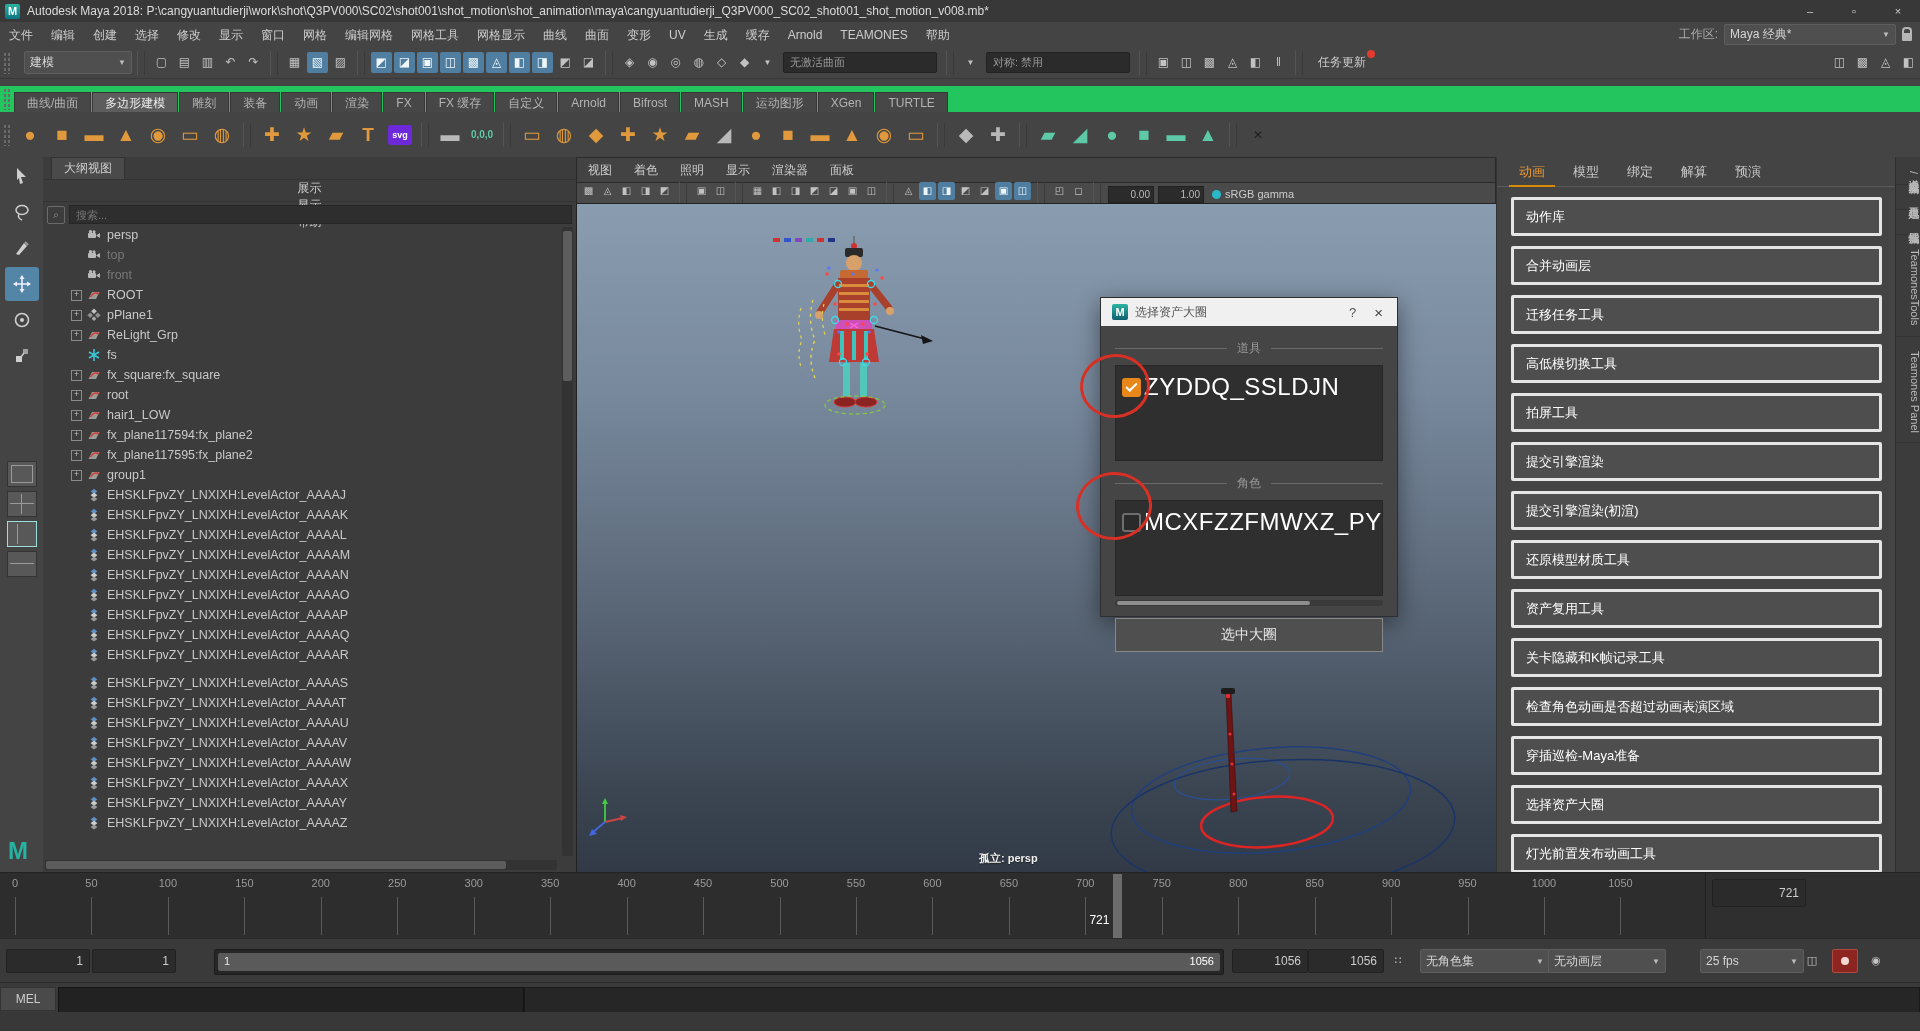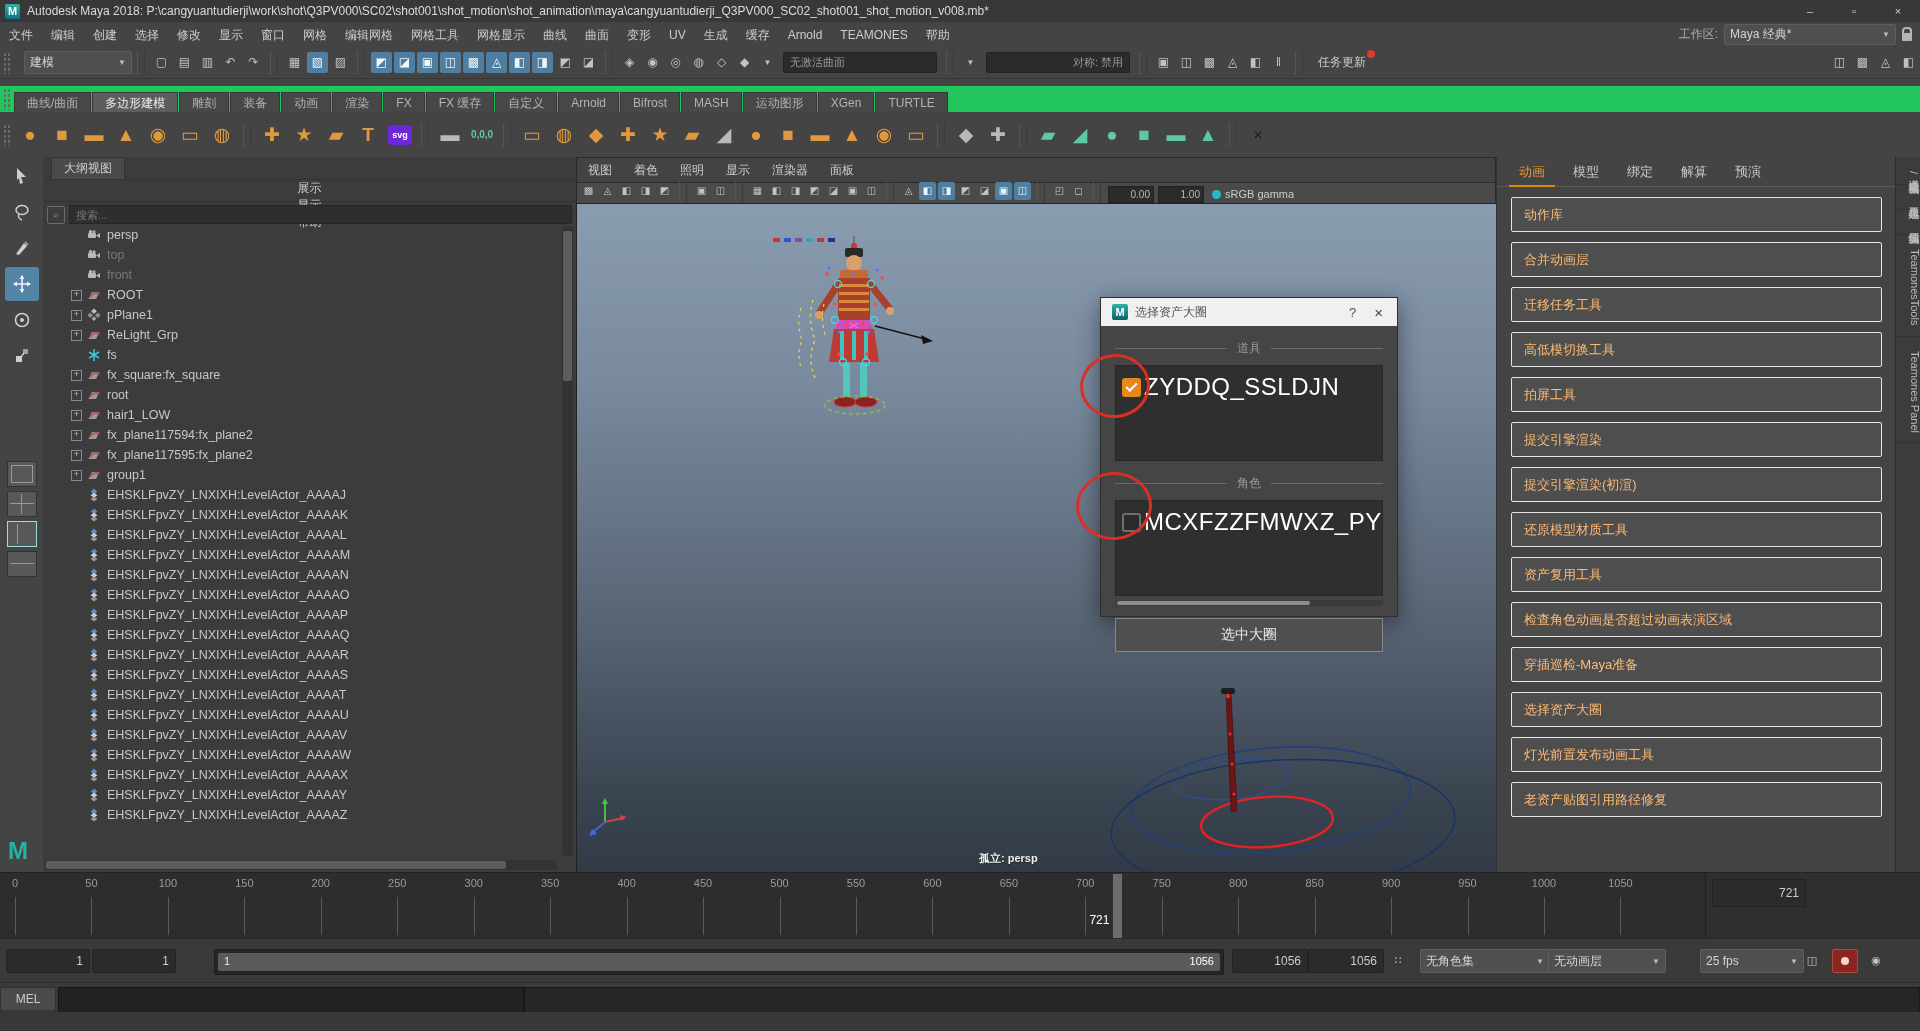--- a/index.html
+++ b/index.html
@@ -28,21 +28,21 @@
   
   #statusline{left:0;top:47px;width:1920px;height:31px;background:#444;display:flex;align-items:center;border-bottom:1px solid #383838;}
   .grip{width:8px;height:22px;margin:0 3px;background-image:radial-gradient(#6a6a6a 1px,transparent 1.2px);
         background-size:4px 5px;}
   #mode-drop{width:96px;height:21px;margin-left:10px;gap:17px;}
   .tb-ic{width:21px;height:21px;line-height:21px;text-align:center;color:#c2c2c2;font-size:12px;border-radius:2px;margin:0 1px;}
   .tb-ic.active{background:#4f7ea0;color:#eef6fa;}
   .tb-sep{width:6px;height:24px;border-left:1px solid #555;border-right:1px solid #3a3a3a;margin:0 5px;}
   .sl-input{height:19px;background:#2b2b2b;border:1px solid #222;color:#999;font-size:11px;padding:0 6px;border-radius:2px;}
   #f-surface{width:140px;margin:0 4px;}
-  #f-symmetry{width:130px;margin:2px 4px;text-align:right;}
+  #f-symmetry{width:130px;margin:2px 4px;}
   #task-update{font-size:12px;color:#ccc;position:relative;margin:0 10px;}
   #task-badge{position:absolute;right:-9px;top:-4px;width:8px;height:8px;border-radius:50%;background:#e23a2e;}
   
   #shelf-tabs{left:0;top:86px;width:1920px;height:26px;background:#22c55e;display:flex;align-items:flex-end;}
   .shelf-tab{padding:3px 12px 4px;font-size:12px;color:#b3b3b3;background:#474747;border:1px solid #363636;border-bottom:none;margin-right:1px;}
   .shelf-tab.active{background:#5d5d5d;color:#eee;}
   #shelf-icons{left:0;top:112px;width:1920px;height:45px;background:#444;display:flex;align-items:center;border-bottom:1px solid #333;}
   .shelf-ic{min-width:30px;height:32px;display:flex;align-items:center;justify-content:center;font-size:19px;margin:0 1px;}
   .c-o{color:#e0993c;} .c-g{color:#b9b9b9;} .c-t{color:#5ec9a7;} .c-k{color:#1d1d1d;}
   .shelf-ic.txt{font-size:12px;font-weight:bold;}
@@ -115,21 +115,21 @@
   .red-circle{position:absolute;border:3px solid #d83025;border-radius:50%;z-index:60;}
   #rc1{left:1080px;top:354px;width:64px;height:58px;transform:rotate(-6deg);}
   #rc2{left:1076px;top:472px;width:70px;height:62px;transform:rotate(-4deg);}
   
   #rightpanel{left:1496px;top:157px;width:399px;height:715px;background:#444;border-left:1px solid #333;}
   #rp-tabs{height:29px;display:flex;align-items:center;border-bottom:1px solid #5a5a5a;padding-left:8px;}
   .rp-tab{font-size:13px;color:#c9c9c9;padding:5px 14px;position:relative;}
   .rp-tab.active{color:#e8972f;}
   .rp-tab.active::after{content:"";position:absolute;left:4px;right:4px;bottom:-1px;border-bottom:2px solid #d78b07;}
   #rp-btns{display:flex;flex-direction:column;gap:10px;padding:10px 14px 0;}
-  .rp-btn{height:33px;background:#4e4e4e;border:1px solid #e5e5e5;border-radius:2px;color:#fdba74;font-size:13px;
+  .rp-btn{height:33px;background:#4e4e4e;border:3px solid #e5e5e5;border-radius:2px;color:#ffffff;font-size:13px;
           display:flex;align-items:center;padding:0 12px;white-space:nowrap;overflow:hidden;}
   
   #sidestrip{left:1895px;top:157px;width:25px;height:715px;background:#3c3c3c;border-left:1px solid #2e2e2e;}
   .side-tab{writing-mode:vertical-rl;font-size:11px;color:#b9b9b9;padding:10px 0;margin:4px auto;display:block;text-align:center;
             border-bottom:1px solid #333;width:25px;}
   
   #timeline{left:0;top:872px;width:1920px;height:66px;background:#2f2f2f;border-top:1px solid #222;}
   #ruler{position:absolute;left:0;top:0;width:1705px;height:66px;background:#2d2d2d;border-right:1px solid #1f1f1f;}
   .tick-lbl{position:absolute;top:4px;font-size:11px;color:#9a9a9a;transform:translateX(-50%);}
   .tick-line{position:absolute;top:24px;bottom:4px;width:1px;background:#5a5a5a;}
@@ -600,21 +600,21 @@
       <div class="ol-row" style="padding-left: 44px;">
         <span class="ol-ic">
           <svg viewBox="0 0 14 14">
             <path d="M7 0.8 10.4 3.4 7 6 3.6 3.4z" fill="#5d8fc4"></path>
             <path d="M7 4.6 10.4 7.2 7 9.8 3.6 7.2z" fill="#cccccc"></path>
             <path d="M7 8.4 10.4 11 7 13.6 3.6 11z" fill="#9a9a9a"></path>
           </svg>
         </span>
         <span class="ol-label">EHSKLFpvZY_LNXIXH:LevelActor_AAAAR</span>
       </div>
-      <div class="ol-row" style="padding-left: 44px;">
+      <div class="ol-row" style="padding-left: 44px; margin-top: 8px;">
         <span class="ol-ic">
           <svg viewBox="0 0 14 14">
             <path d="M7 0.8 10.4 3.4 7 6 3.6 3.4z" fill="#5d8fc4"></path>
             <path d="M7 4.6 10.4 7.2 7 9.8 3.6 7.2z" fill="#cccccc"></path>
             <path d="M7 8.4 10.4 11 7 13.6 3.6 11z" fill="#9a9a9a"></path>
           </svg>
         </span>
         <span class="ol-label">EHSKLFpvZY_LNXIXH:LevelActor_AAAAS</span>
       </div>
       <div class="ol-row" style="padding-left: 44px;">
@@ -849,20 +849,21 @@
   <div id="rp-btns">
       <div class="rp-btn">动作库</div>
       <div class="rp-btn">合并动画层</div>
       <div class="rp-btn">迁移任务工具</div>
       <div class="rp-btn">高低模切换工具</div>
       <div class="rp-btn">拍屏工具</div>
       <div class="rp-btn">提交引擎渲染</div>
       <div class="rp-btn">提交引擎渲染(初渲)</div>
       <div class="rp-btn">还原模型材质工具</div>
       <div class="rp-btn">资产复用工具</div>
+      <div class="rp-btn">关卡隐藏和K帧记录工具</div>
       <div class="rp-btn">检查角色动画是否超过动画表演区域</div>
       <div class="rp-btn">穿插巡检-Maya准备</div>
       <div class="rp-btn">选择资产大圈</div>
       <div class="rp-btn">灯光前置发布动画工具</div>
       <div class="rp-btn">老资产贴图引用路径修复</div>
     </div>
 </div>
 
 <div id="sidestrip" class="abs">
     <span class="side-tab">通道盒/层编辑器</span>

